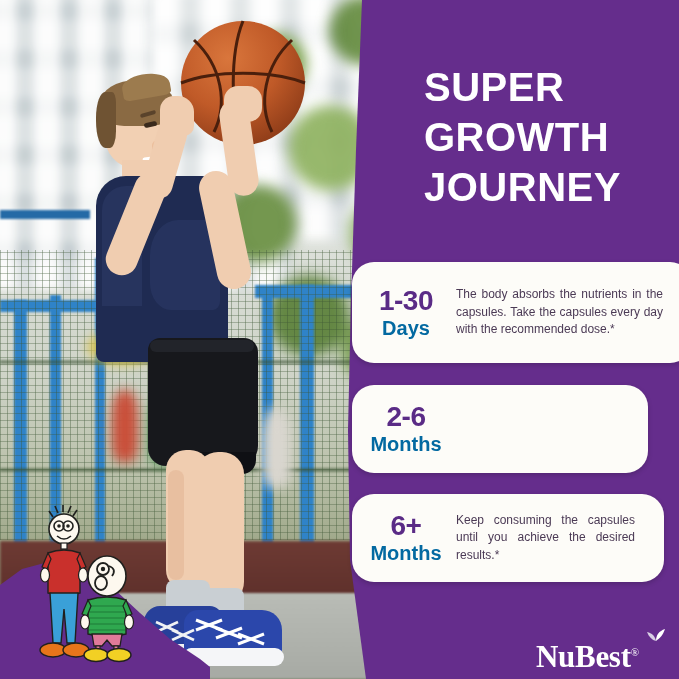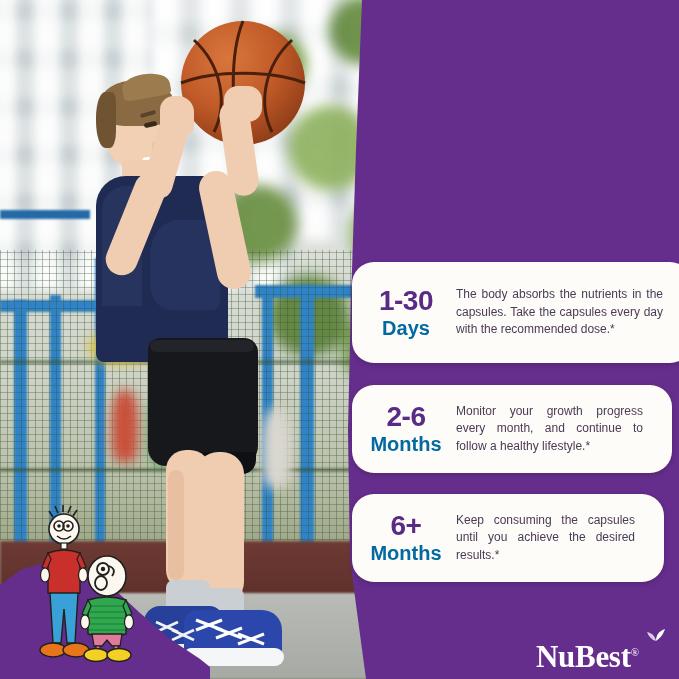--- a/index.html
+++ b/index.html
@@ -132,21 +132,21 @@
   
   .card{
     position:absolute;
     background:#fdfcf8;
     border-radius:22px;
     display:flex;
     align-items:center;
     box-shadow:0 2px 5px rgba(0,0,0,.18);
   }
   .card-1{ left:352px; top:262px; width:340px; height:101px; }
-  .card-2{ left:352px; top:385px; width:320px; height:88px;  }
+  .card-2{ left:352px; top:385px; width:296px; height:88px;  }
   .card-3{ left:352px; top:494px; width:312px; height:88px;  }
 
   .card-key{
     width:104px;
     flex:0 0 104px;
     text-align:center;
     padding-left:4px;
   }
   .card-key .big{
     display:block;
@@ -349,35 +349,39 @@
     <path d="M50 48 L56 62 L51 64 L47 54 Z" fill="#2fa84f" stroke="#20201e" stroke-width="1.2"></path>
     <ellipse cx="9" cy="70" rx="4.5" ry="7" fill="#fdf8ef" stroke="#20201e" stroke-width="1.2"></ellipse>
     <ellipse cx="53" cy="70" rx="4.5" ry="7" fill="#fdf8ef" stroke="#20201e" stroke-width="1.2"></ellipse>
     <path d="M16 82 L46 82 L44 94 L36 94 L31 88 L26 94 L18 94 Z" fill="#e07a9a" stroke="#20201e" stroke-width="1.3"></path>
     <path d="M20 94 L24 94 L24 100 L20 100 Z" fill="#e07a9a" stroke="#20201e" stroke-width="1.1"></path>
     <path d="M38 94 L42 94 L42 100 L38 100 Z" fill="#e07a9a" stroke="#20201e" stroke-width="1.1"></path>
     <ellipse cx="20" cy="103" rx="12" ry="6.5" fill="#f2d024" stroke="#20201e" stroke-width="1.4"></ellipse>
     <ellipse cx="43" cy="103" rx="12" ry="6.5" fill="#f2d024" stroke="#20201e" stroke-width="1.4"></ellipse>
   </svg>
 
+  <div class="title">
+    <span>SUPER</span>
+    <span>GROWTH</span>
+    <span>JOURNEY</span>
+  </div>
 
   <div class="card card-1">
     <div class="card-key">
       <span class="big">1-30</span>
       <span class="unit">Days</span>
     </div>
     <div class="card-body">The body absorbs the nutrients in the capsules. Take the capsules every day with the recommended dose.*</div>
   </div>
 
   <div class="card card-2">
     <div class="card-key">
       <span class="big">2-6</span>
       <span class="unit">Months</span>
     </div>
-    <div class="card-body">Monitor your growth progress every month, and continue to follow a healthy lifestyle.*</div>
   </div>
 
   <div class="card card-3">
     <div class="card-key">
       <span class="big">6+</span>
       <span class="unit">Months</span>
     </div>
     <div class="card-body">Keep consuming the capsules until you achieve the desired results.*</div>
   </div>
 

